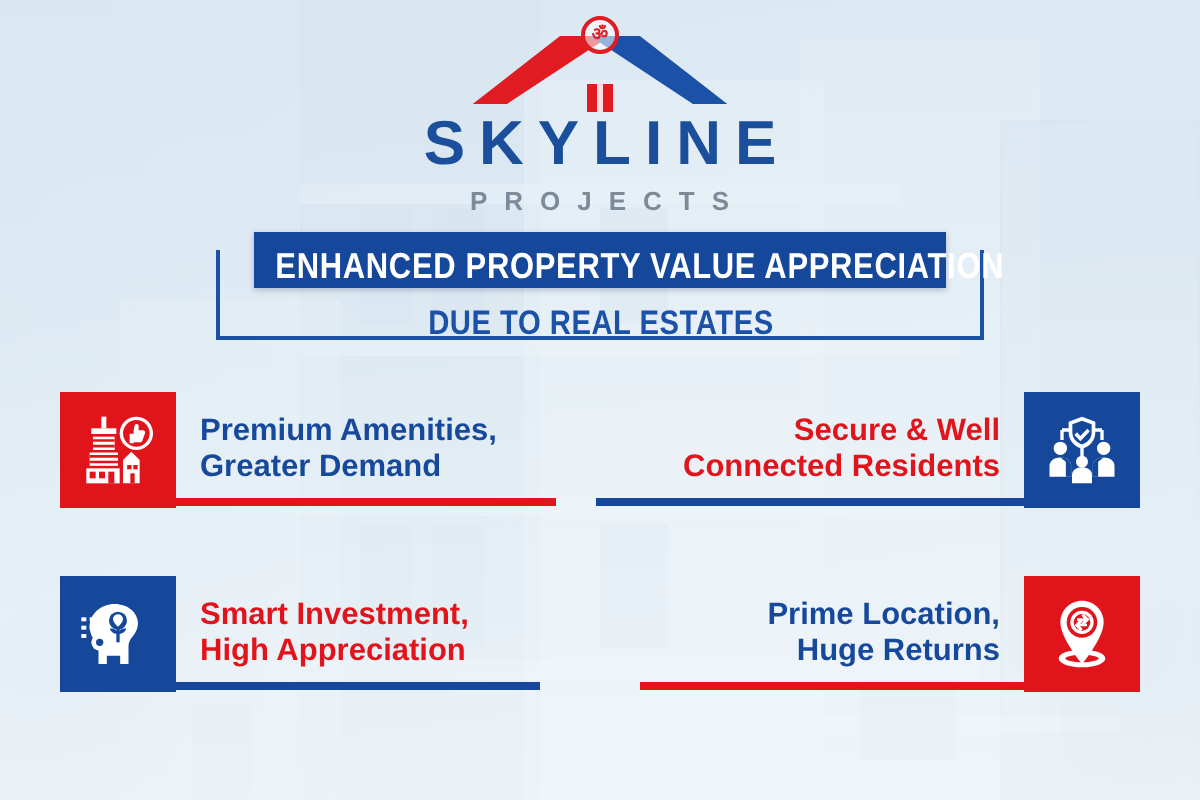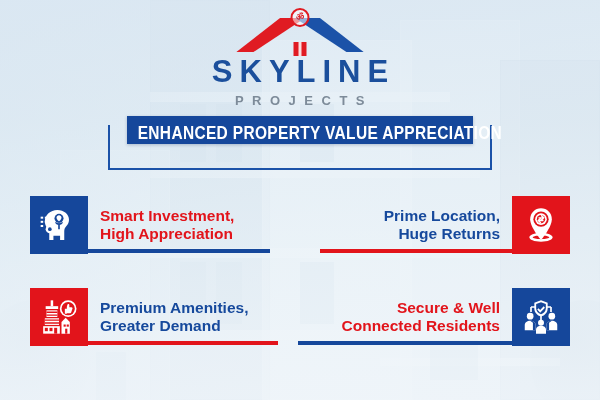--- a/index.html
+++ b/index.html
@@ -191,67 +191,26 @@
     </div>
     <div class="logo-word">SKYLINE</div>
     <div class="logo-sub">PROJECTS</div>
   </div>
 
   <div class="banner">
     <div class="bracket"></div>
     <div class="band">
       <div class="band-text">ENHANCED PROPERTY VALUE APPRECIATION</div>
     </div>
+    <div class="subline">
+      <span class="subline-inner">DUE TO REAL ESTATES</span>
+    </div>
   </div>
 
   <div class="features">
-
-    <div class="row">
-      <div class="uline blue" style="left:30px;width:240px;top:57px;"></div>
-      <div class="item left">
-        <div class="iconbox blue">
-          <svg viewBox="0 0 48 48" fill="#ffffff" xmlns="http://www.w3.org/2000/svg">
-            <path d="M22 6c-8.3 0-15 6-15 13.6 0 3.4 1.2 6.2 3.4 8.6 1.3 1.4 1.9 2.6 1.9 4.3V42h5v-5h8v5h5V31.5c0-2.6 1-4.3 2.6-6.2 1.9-2.2 3.1-4.8 3.1-7.7C36 11.3 30 6 22 6z"></path>
-            <circle cx="24" cy="16" r="5.4" fill="#15479b"></circle>
-            <path d="M24 12.2c1.7 0 3 1.3 3 3 0 2.1-3 4.4-3 4.4s-3-2.3-3-4.4c0-1.7 1.3-3 3-3z" fill="#ffffff"></path>
-            <path d="M23 21h2v8h-2z" fill="#15479b"></path>
-            <path d="M24 24c-2.4 0-4.2-1.2-4.9-3.2 2.4-.5 4.3.6 4.9 3.2zm0 0c2.4 0 4.2-1.2 4.9-3.2-2.4-.5-4.3.6-4.9 3.2z" fill="#15479b"></path>
-            <circle cx="13" cy="29" r="5" fill="#ffffff"></circle>
-            <circle cx="13" cy="29" r="2.2" fill="#15479b"></circle>
-            <g fill="#ffffff">
-              <rect x="2" y="14" width="3" height="2.4"></rect>
-                <rect x="7" y="14" width="3" height="2.4"></rect>
-              <rect x="2" y="19" width="3" height="2.4"></rect>
-                <rect x="7" y="19" width="3" height="2.4"></rect>
-              <rect x="2" y="24" width="3" height="2.4"></rect>
-              <rect x="12" y="14" width="3" height="2.4"></rect>
-            </g>
-          </svg>
-        </div>
-        <div class="label red">Smart Investment,
-High Appreciation</div>
-      </div>
-
-      <div class="uline red" style="right:30px;width:250px;top:57px;"></div>
-      <div class="item right">
-        <div class="iconbox red">
-          <svg viewBox="0 0 48 48" xmlns="http://www.w3.org/2000/svg">
-            <path d="M24 4c-7.2 0-13 5.8-13 13 0 9.6 13 25 13 25s13-15.4 13-25c0-7.2-5.8-13-13-13z" fill="#ffffff"></path>
-            <circle cx="24" cy="17" r="9.2" fill="#e2141b"></circle>
-            <circle cx="24" cy="17" r="7" fill="#ffffff"></circle>
-            <circle cx="24" cy="17" r="5" fill="#e2141b"></circle>
-            <path d="M21 14.6h4.2l-1.6-1.6 1.3-1.3 3.6 3.6-3.6 3.6-1.3-1.3 1.4-1.4H21z" fill="#ffffff"></path>
-            <path d="M27 19.4h-4.2l1.6 1.6-1.3 1.3-3.6-3.6 3.6-3.6 1.3 1.3-1.4 1.4H27z" fill="#ffffff"></path>
-            <path d="M24 33.5c8.2 0 14 2.4 14 5.2S32.2 44 24 44s-14-2.5-14-5.3 5.8-5.2 14-5.2zm0 3c-5.6 0-10 1.2-10 2.2s4.4 2.3 10 2.3 10-1.3 10-2.3-4.4-2.2-10-2.2z" fill="#ffffff"></path>
-          </svg>
-        </div>
-        <div class="label blue">Prime Location,
-Huge Returns</div>
-      </div>
-    </div>
 
     <div class="row">
       <div class="uline red" style="left:30px;width:248px;top:57px;"></div>
       <div class="item left">
         <div class="iconbox red">
           <svg viewBox="0 0 48 48" fill="#ffffff" xmlns="http://www.w3.org/2000/svg">
             <rect x="14" y="4" width="3" height="7"></rect>
             <rect x="8" y="11" width="15" height="3.4"></rect>
             <rect x="9" y="16" width="13" height="8"></rect>
             <path d="M9 17.5h13v1.6H9zm0 3.4h13v1.6H9z" fill="#e2141b"></path>
@@ -297,14 +256,58 @@
             <path d="M37 28.5c-3.6 0-6.5 2-6.5 5V40h3.2V31z" fill="#15479b"></path>
             <circle cx="24" cy="31" r="3.6"></circle>
             <path d="M18 44v-5c0-2.8 2.7-4.6 6-4.6s6 1.8 6 4.6v5z"></path>
           </svg>
         </div>
         <div class="label red">Secure &amp; Well
 Connected Residents</div>
       </div>
     </div>
 
+    <div class="row">
+      <div class="uline blue" style="left:30px;width:240px;top:57px;"></div>
+      <div class="item left">
+        <div class="iconbox blue">
+          <svg viewBox="0 0 48 48" fill="#ffffff" xmlns="http://www.w3.org/2000/svg">
+            <path d="M22 6c-8.3 0-15 6-15 13.6 0 3.4 1.2 6.2 3.4 8.6 1.3 1.4 1.9 2.6 1.9 4.3V42h5v-5h8v5h5V31.5c0-2.6 1-4.3 2.6-6.2 1.9-2.2 3.1-4.8 3.1-7.7C36 11.3 30 6 22 6z"></path>
+            <circle cx="24" cy="16" r="5.4" fill="#15479b"></circle>
+            <path d="M24 12.2c1.7 0 3 1.3 3 3 0 2.1-3 4.4-3 4.4s-3-2.3-3-4.4c0-1.7 1.3-3 3-3z" fill="#ffffff"></path>
+            <path d="M23 21h2v8h-2z" fill="#15479b"></path>
+            <path d="M24 24c-2.4 0-4.2-1.2-4.9-3.2 2.4-.5 4.3.6 4.9 3.2zm0 0c2.4 0 4.2-1.2 4.9-3.2-2.4-.5-4.3.6-4.9 3.2z" fill="#15479b"></path>
+            <circle cx="13" cy="29" r="5" fill="#ffffff"></circle>
+            <circle cx="13" cy="29" r="2.2" fill="#15479b"></circle>
+            <g fill="#ffffff">
+              <rect x="2" y="14" width="3" height="2.4"></rect>
+                <rect x="7" y="14" width="3" height="2.4"></rect>
+              <rect x="2" y="19" width="3" height="2.4"></rect>
+                <rect x="7" y="19" width="3" height="2.4"></rect>
+              <rect x="2" y="24" width="3" height="2.4"></rect>
+              <rect x="12" y="14" width="3" height="2.4"></rect>
+            </g>
+          </svg>
+        </div>
+        <div class="label red">Smart Investment,
+High Appreciation</div>
+      </div>
+
+      <div class="uline red" style="right:30px;width:250px;top:57px;"></div>
+      <div class="item right">
+        <div class="iconbox red">
+          <svg viewBox="0 0 48 48" xmlns="http://www.w3.org/2000/svg">
+            <path d="M24 4c-7.2 0-13 5.8-13 13 0 9.6 13 25 13 25s13-15.4 13-25c0-7.2-5.8-13-13-13z" fill="#ffffff"></path>
+            <circle cx="24" cy="17" r="9.2" fill="#e2141b"></circle>
+            <circle cx="24" cy="17" r="7" fill="#ffffff"></circle>
+            <circle cx="24" cy="17" r="5" fill="#e2141b"></circle>
+            <path d="M21 14.6h4.2l-1.6-1.6 1.3-1.3 3.6 3.6-3.6 3.6-1.3-1.3 1.4-1.4H21z" fill="#ffffff"></path>
+            <path d="M27 19.4h-4.2l1.6 1.6-1.3 1.3-3.6-3.6 3.6-3.6 1.3 1.3-1.4 1.4H27z" fill="#ffffff"></path>
+            <path d="M24 33.5c8.2 0 14 2.4 14 5.2S32.2 44 24 44s-14-2.5-14-5.3 5.8-5.2 14-5.2zm0 3c-5.6 0-10 1.2-10 2.2s4.4 2.3 10 2.3 10-1.3 10-2.3-4.4-2.2-10-2.2z" fill="#ffffff"></path>
+          </svg>
+        </div>
+        <div class="label blue">Prime Location,
+Huge Returns</div>
+      </div>
+    </div>
+
   </div>
 </div>
 
 </body></html>

